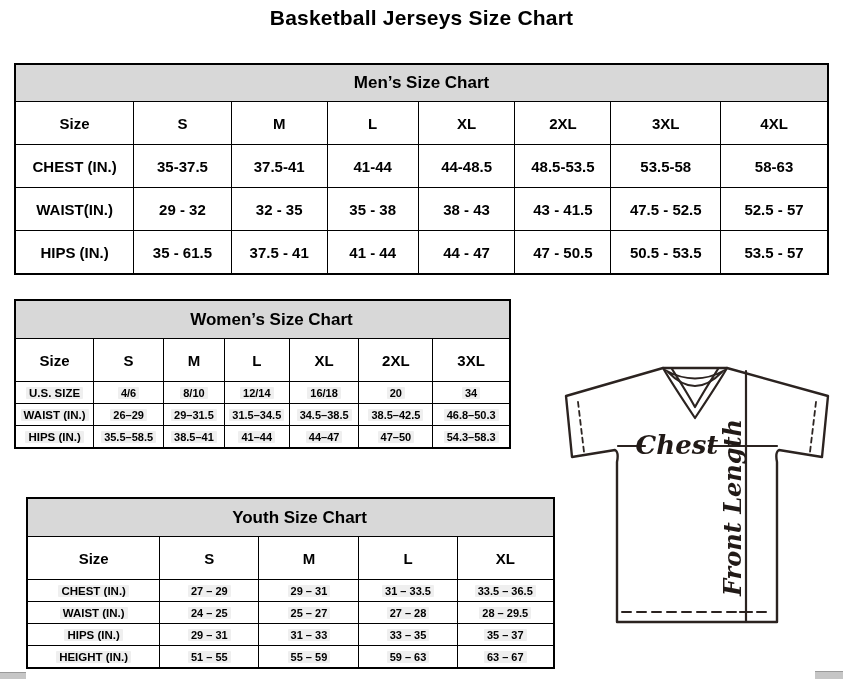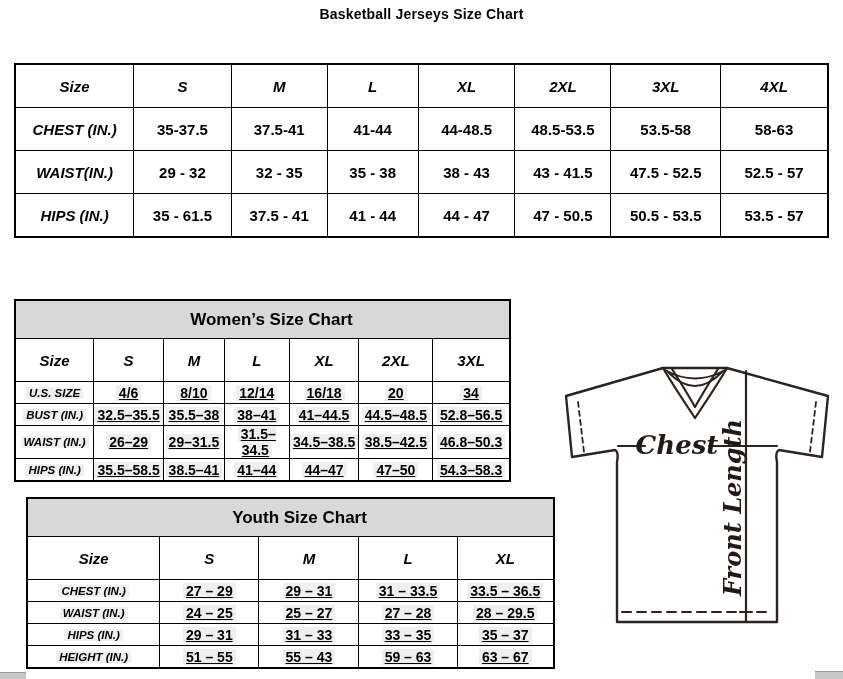--- a/index.html
+++ b/index.html
@@ -2,41 +2,41 @@
 <html><head>
 <meta charset="utf-8">
 <style>
   html,body{margin:0;padding:0;background:#fff;}
   .page{
     position:relative;width:843px;height:679px;background:#fff;overflow:hidden;
     font-family:"Liberation Sans","DejaVu Sans",sans-serif;color:#000;
   }
   .page-title{
     position:absolute;top:6px;left:0;width:100%;text-align:center;
-    font-size:14px;font-weight:bold;letter-spacing:.2px;
+    font-size:21px;font-weight:bold;letter-spacing:.2px;
   }
   table{border-collapse:collapse;table-layout:fixed;position:absolute;background:#fff;}
   table, table td, table th{border:1px solid #000;}
   table{border:2px solid #000;}
   td,th{padding:0;text-align:center;vertical-align:middle;overflow:hidden;}
   .title-row td{background:#d8d8d8;font-weight:bold;font-size:17px;}
-  th{font-weight:bold;font-style:italic;}
+  th{font-weight:bold;}
 
   
   .tbl-men{left:14px;top:63px;width:815px;}
   .tbl-men .title-row td{height:36px;}
   .tbl-men thead th{height:42px;font-size:15px;}
   .tbl-men tbody th{font-size:14px;}
   .tbl-men tbody td,.tbl-men tbody th{height:42px;font-size:15px;font-weight:bold;}
 
   
   .tbl-sm .title-row td{height:37px;padding-left:18px;}
   .tbl-sm thead th{height:42px;font-size:15px;}
   .tbl-sm tbody th{font-size:11.5px;}
-  .tbl-sm tbody td{font-size:14px;font-weight:bold;text-decoration:underline;}
+  .tbl-sm tbody td{font-size:11px;font-weight:bold;}
   .tbl-sm tbody td,.tbl-sm tbody th{height:21px;}
   .tbl-sm .v{background:#efefef;padding:0 3px;border-radius:1px;}
   .tbl-women{left:14px;top:299px;width:497px;}
   .tbl-youth{left:26px;top:497px;width:529px;}
 
   .jersey{position:absolute;left:556px;top:360px;}
   .frag{position:absolute;background:#c6c6c6;border-top:1px solid #9a9a9a;}
   .frag-left{left:0;top:672px;width:26px;height:7px;}
   .frag-right{left:815px;top:671px;width:28px;height:8px;}
 </style>
@@ -52,20 +52,23 @@
       <col style="width:14.6%">
         <col style="width:12.0%">
         <col style="width:11.8%">
         <col style="width:11.2%">
       <col style="width:11.9%">
         <col style="width:11.8%">
         <col style="width:13.5%">
         <col style="width:13.2%">
     </colgroup>
   <thead>
+        <tr class="title-row">
+          <td colspan="8">Men’s Size Chart</td>
+        </tr>
         <tr>
           <th>Size</th>
           <th>S</th>
           <th>M</th>
           <th>L</th>
           <th>XL</th>
           <th>2XL</th>
           <th>3XL</th>
           <th>4XL</th>
         </tr>
@@ -132,29 +135,20 @@
         <tr>
           <th><span class="v">U.S. SIZE</span></th>
           <td><span class="v">4/6</span></td>
           <td><span class="v">8/10</span></td>
           <td><span class="v">12/14</span></td>
           <td><span class="v">16/18</span></td>
           <td><span class="v">20</span></td>
           <td><span class="v">34</span></td>
         </tr>
         <tr>
-          <th><span class="v">BUST (IN.)</span></th>
-          <td><span class="v">32.5–35.5</span></td>
-          <td><span class="v">35.5–38</span></td>
-          <td><span class="v">38–41</span></td>
-          <td><span class="v">41–44.5</span></td>
-          <td><span class="v">44.5–48.5</span></td>
-          <td><span class="v">52.8–56.5</span></td>
-        </tr>
-        <tr>
           <th><span class="v">WAIST (IN.)</span></th>
           <td><span class="v">26–29</span></td>
           <td><span class="v">29–31.5</span></td>
           <td><span class="v">31.5–34.5</span></td>
           <td><span class="v">34.5–38.5</span></td>
           <td><span class="v">38.5–42.5</span></td>
           <td><span class="v">46.8–50.3</span></td>
         </tr>
         <tr>
           <th><span class="v">HIPS (IN.)</span></th>
@@ -206,21 +200,21 @@
         <tr>
           <th><span class="v">HIPS (IN.)</span></th>
           <td><span class="v">29 – 31</span></td>
           <td><span class="v">31 – 33</span></td>
           <td><span class="v">33 – 35</span></td>
           <td><span class="v">35 – 37</span></td>
         </tr>
         <tr>
           <th><span class="v">HEIGHT (IN.)</span></th>
           <td><span class="v">51 – 55</span></td>
-          <td><span class="v">55 – 43</span></td>
+          <td><span class="v">55 – 59</span></td>
           <td><span class="v">59 – 63</span></td>
           <td><span class="v">63 – 67</span></td>
         </tr>
       </tbody>
     </table>
 
   <svg class="jersey" width="286" height="268" viewBox="0 0 286 268">
     <g stroke="#2b2320" fill="none" stroke-linejoin="round" stroke-linecap="round">
 
       <path stroke-width="2.4" fill="#ffffff" d="M107,8 L10,36 L16,97 L59,90 Q63,92 61,102 L61,262 L221,262 L221,102 Q219,92 223,90 L266,97 L272,36 L171,8 Z"></path>

